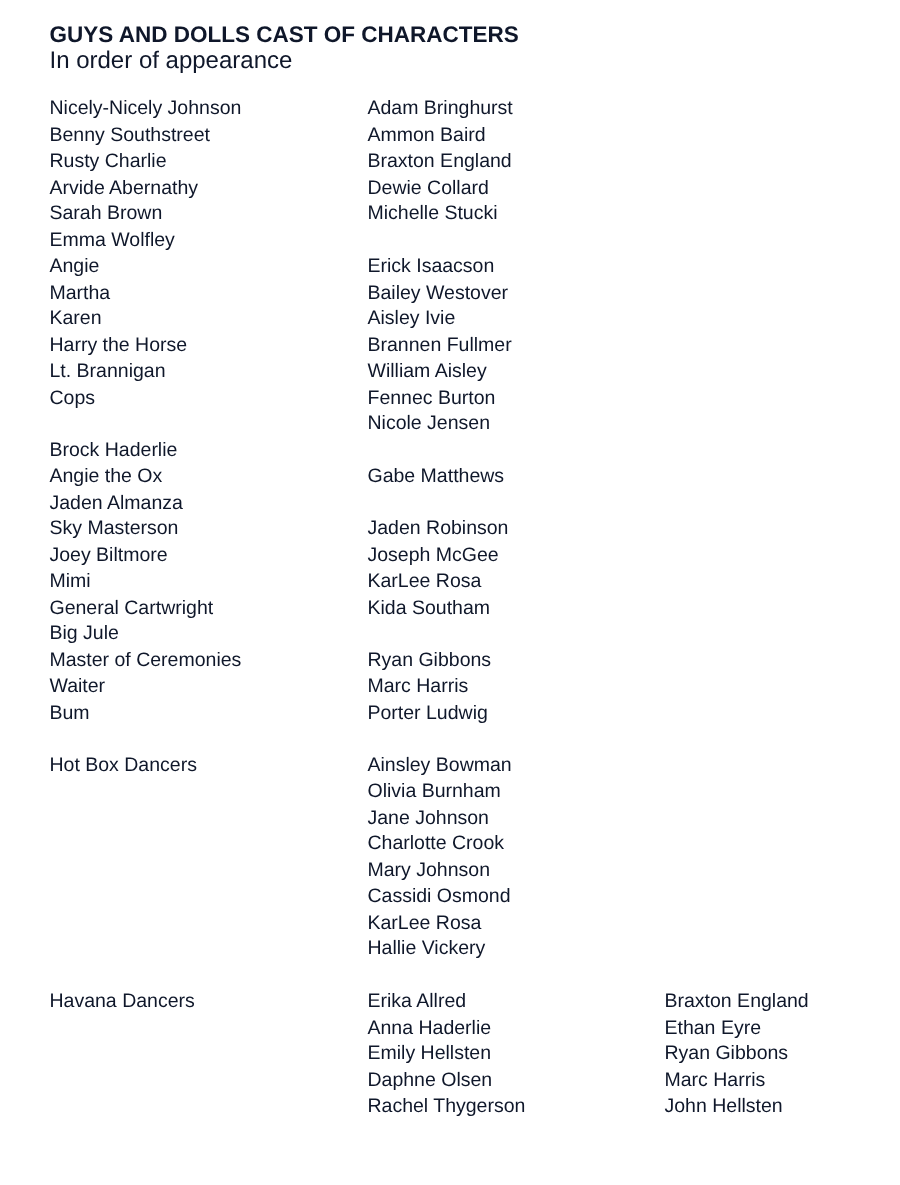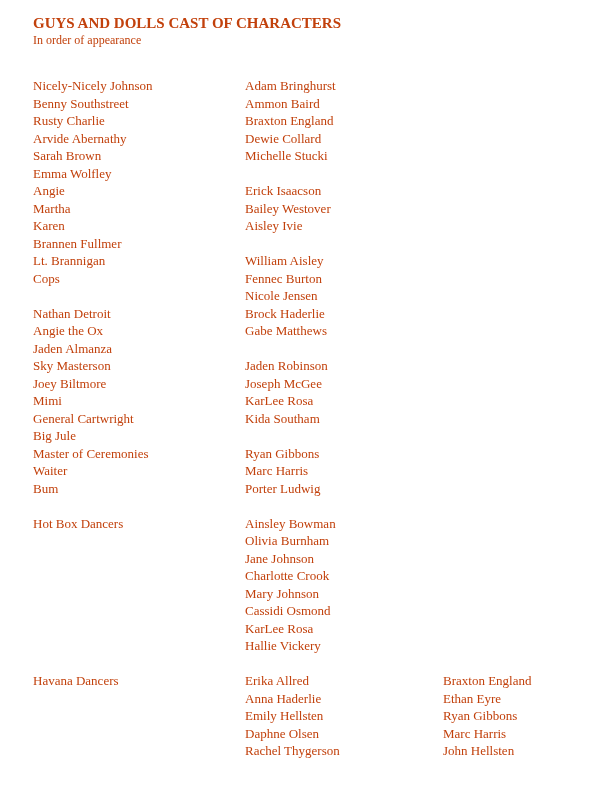--- a/index.html
+++ b/index.html
@@ -5,47 +5,46 @@
   html, body {
     margin: 0;
     padding: 0;
     background: #ffffff;
   }
   .doc {
     position: relative;
     width: 600px;
     height: 790px;
     background: #ffffff;
-    color: #c2410c;
-    font-family: Liberation Serif, serif;
+    color: #0f172a;
+    font-family: Liberation Sans, sans-serif;
     overflow: hidden;
   }
   .title {
     position: absolute;
     top: 14px;
     left: 33px;
     font-size: 15px;
     font-weight: 700;
     line-height: 19px;
     white-space: nowrap;
   }
   .subtitle {
     position: absolute;
     top: 33px;
     left: 33px;
-    font-size: 12px;
+    font-size: 16px;
     line-height: 15px;
     white-space: nowrap;
   }
   .cast {
     position: absolute;
     top: 63px;
     left: 33px;
     width: 560px;
-    margin-top: 14px;
   }
   .row {
     display: flex;
     height: 17.5px;
   }
   .cell {
     font-size: 13px;
     line-height: 17.5px;
     white-space: nowrap;
     overflow: visible;
@@ -99,40 +98,40 @@
         <div class="cell character-cell">Martha</div>
         <div class="cell actor-cell">Bailey Westover</div>
         <div class="cell actor2-cell"></div>
       </div>
       <div class="row">
         <div class="cell character-cell">Karen</div>
         <div class="cell actor-cell">Aisley Ivie</div>
         <div class="cell actor2-cell"></div>
       </div>
       <div class="row">
+        <div class="cell character-cell">Harry the Horse</div>
         <div class="cell actor-cell">Brannen Fullmer</div>
         <div class="cell actor2-cell"></div>
       </div>
       <div class="row">
         <div class="cell character-cell">Lt. Brannigan</div>
         <div class="cell actor-cell">William Aisley</div>
         <div class="cell actor2-cell"></div>
       </div>
       <div class="row">
         <div class="cell character-cell">Cops</div>
         <div class="cell actor-cell">Fennec Burton</div>
         <div class="cell actor2-cell"></div>
       </div>
       <div class="row">
         <div class="cell character-cell"></div>
         <div class="cell actor-cell">Nicole Jensen</div>
         <div class="cell actor2-cell"></div>
       </div>
       <div class="row">
-        <div class="cell character-cell">Nathan Detroit</div>
         <div class="cell actor-cell">Brock Haderlie</div>
         <div class="cell actor2-cell"></div>
       </div>
       <div class="row">
         <div class="cell character-cell">Angie the Ox</div>
         <div class="cell actor-cell">Gabe Matthews</div>
         <div class="cell actor2-cell"></div>
       </div>
       <div class="row">
         <div class="cell actor-cell">Jaden Almanza</div>

